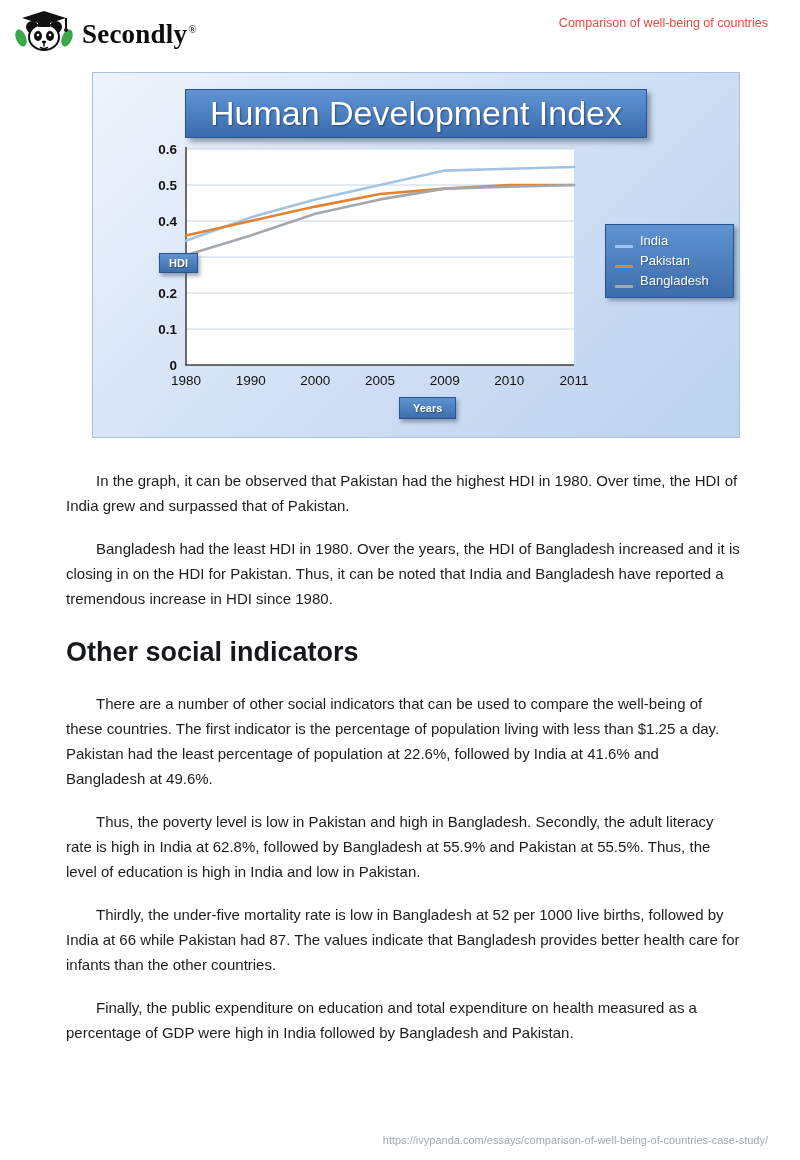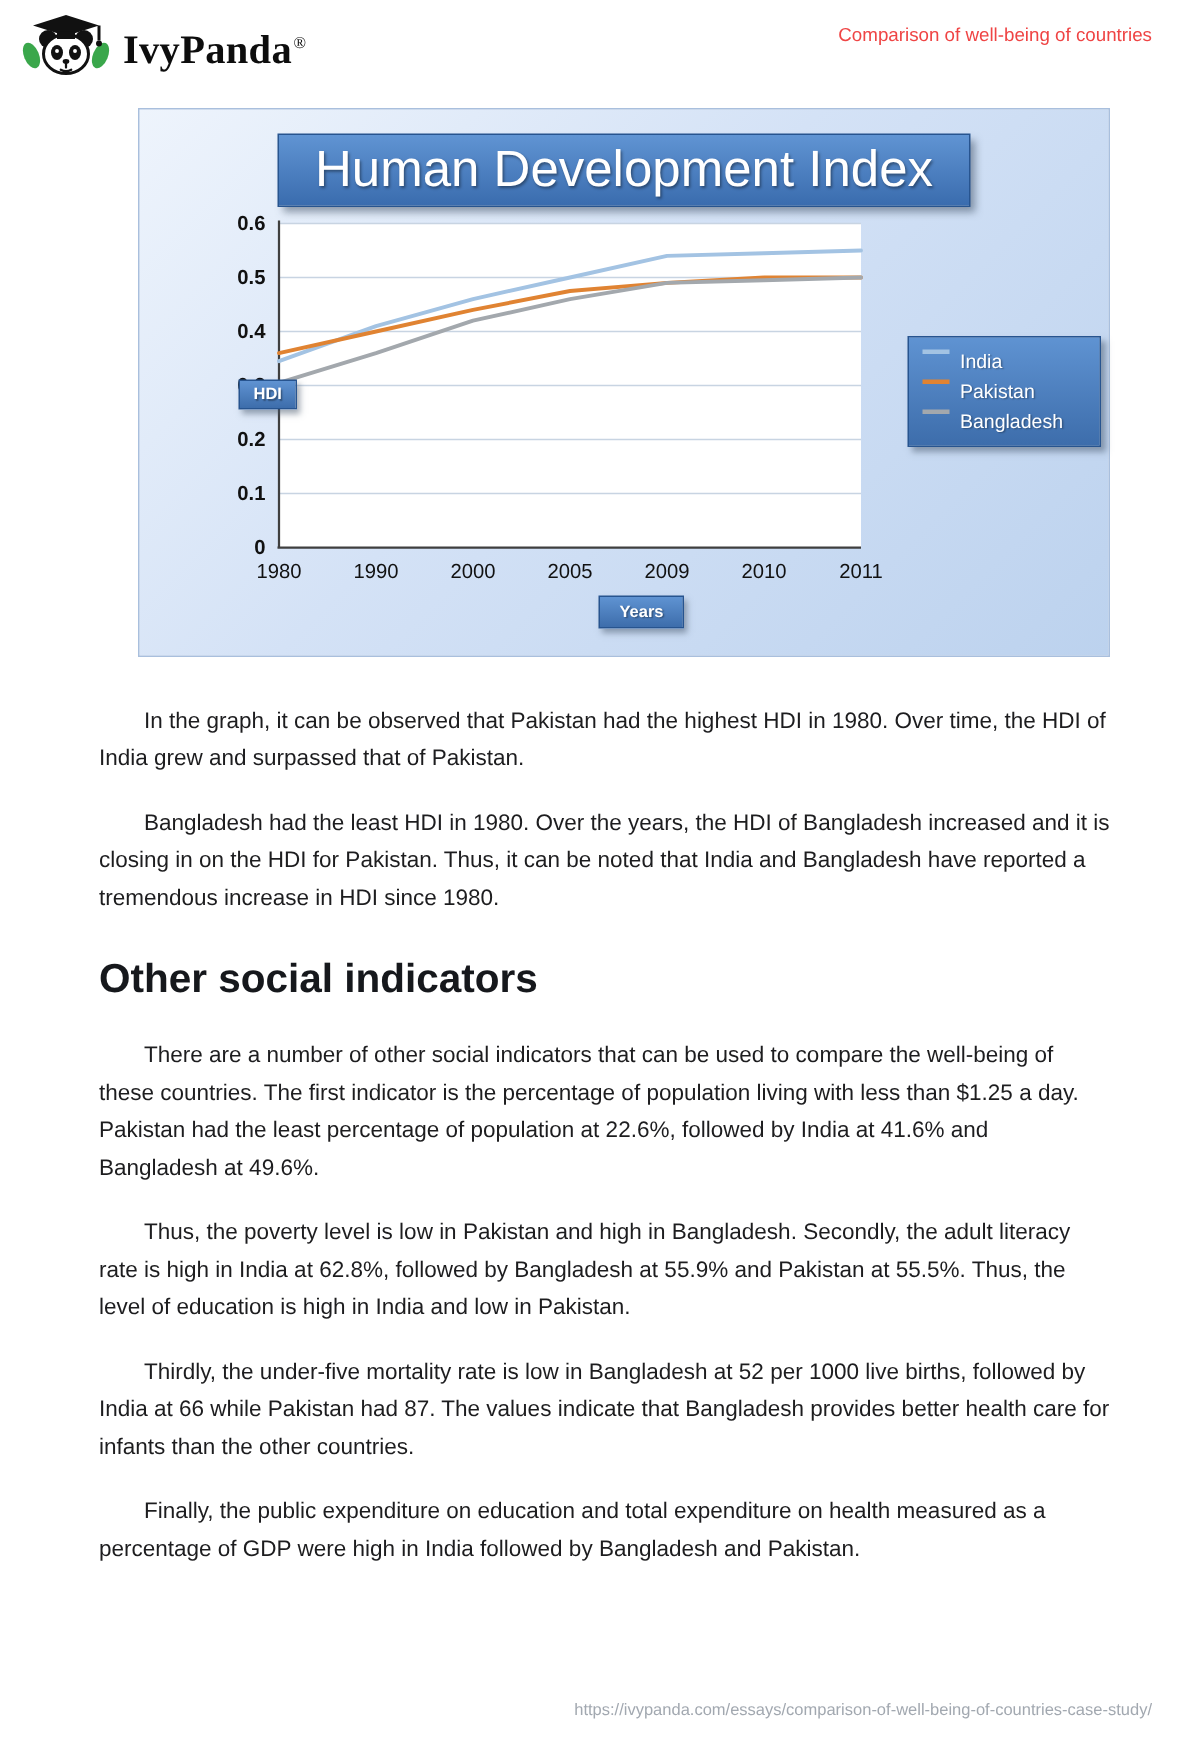--- a/index.html
+++ b/index.html
@@ -40,21 +40,21 @@
     box-shadow:2px 3px 4px rgba(70,85,105,.5); text-shadow:1px 1px 1px rgba(0,0,0,.35);margin-left:48px;
   }
   .hdi-box   { left:18px;  top:180px; padding:3px 9px; }
   .years-box { left:258px; top:324px; padding:4px 13px; }
   .legend {
     position:absolute; left:512px; top:151px; width:129px; padding:8px 9px 9px;
     display:flex; flex-direction:column; gap:5px;
     background:linear-gradient(180deg,#5f93d2,#3d6dab);
     border:1px solid #27548f; box-shadow:3px 3px 4px rgba(70,85,105,.5);
   }
-  .legend-row { display:flex; align-items:flex-start; gap:7px; }
+  .legend-row { display:flex; align-items:flex-end; gap:7px; }
   .legend-swatch { width:18px; height:3px; flex:0 0 auto; }
   .legend-label { color:#ffffff; font-size:13px; text-shadow:1px 1px 1px rgba(0,0,0,.3); }
 
   
   .article { padding:30px 60px 0 66px; }
   .article p { font-size:15px; line-height:25px; margin-bottom:18px;
                text-indent:30px; color:#1d1d1f; }
   .article h2 { font-size:27px; font-weight:700; color:#16181c; margin:26px 0 23px; }
 
   
@@ -80,21 +80,21 @@
           <circle cx="24" cy="26" r="1.3" fill="#ffffff"></circle>
           <circle cx="36" cy="26" r="1.3" fill="#ffffff"></circle>
           <ellipse cx="30" cy="33" rx="2.2" ry="1.6" fill="#111111"></ellipse>
           <path d="M30 34.5 L30 37 M26.5 38.5 Q30 40.5 33.5 38.5" stroke="#111111" stroke-width="1.5" fill="none" stroke-linecap="round"></path>
           <polygon points="30,2 52,9 30,16 8,9" fill="#111111"></polygon>
           <rect x="24" y="13" width="12" height="5" fill="#111111"></rect>
           <path d="M52 9 L52 19" stroke="#111111" stroke-width="2"></path>
           <circle cx="52" cy="21" r="2" fill="#111111"></circle>
         </svg>
       </span>
-      <span class="brand-text"><span>IvyPanda</span><sup>®</sup></span>
+      <span class="brand-text"><span>Secondly</span><sup>®</sup></span>
     </div>
     <div class="doc-title">Comparison of well-being of countries</div>
   </header>
 
   <section class="chart-panel">
     <svg id="chart-svg" width="648" height="366">
         <rect x="93" y="76" width="388" height="216" fill="#ffffff"></rect>
         <line x1="93" y1="256" x2="481" y2="256" stroke="#c8d4e2" stroke-width="1"></line>
         <line x1="93" y1="220" x2="481" y2="220" stroke="#c8d4e2" stroke-width="1"></line>
         <line x1="93" y1="184" x2="481" y2="184" stroke="#c8d4e2" stroke-width="1"></line>

